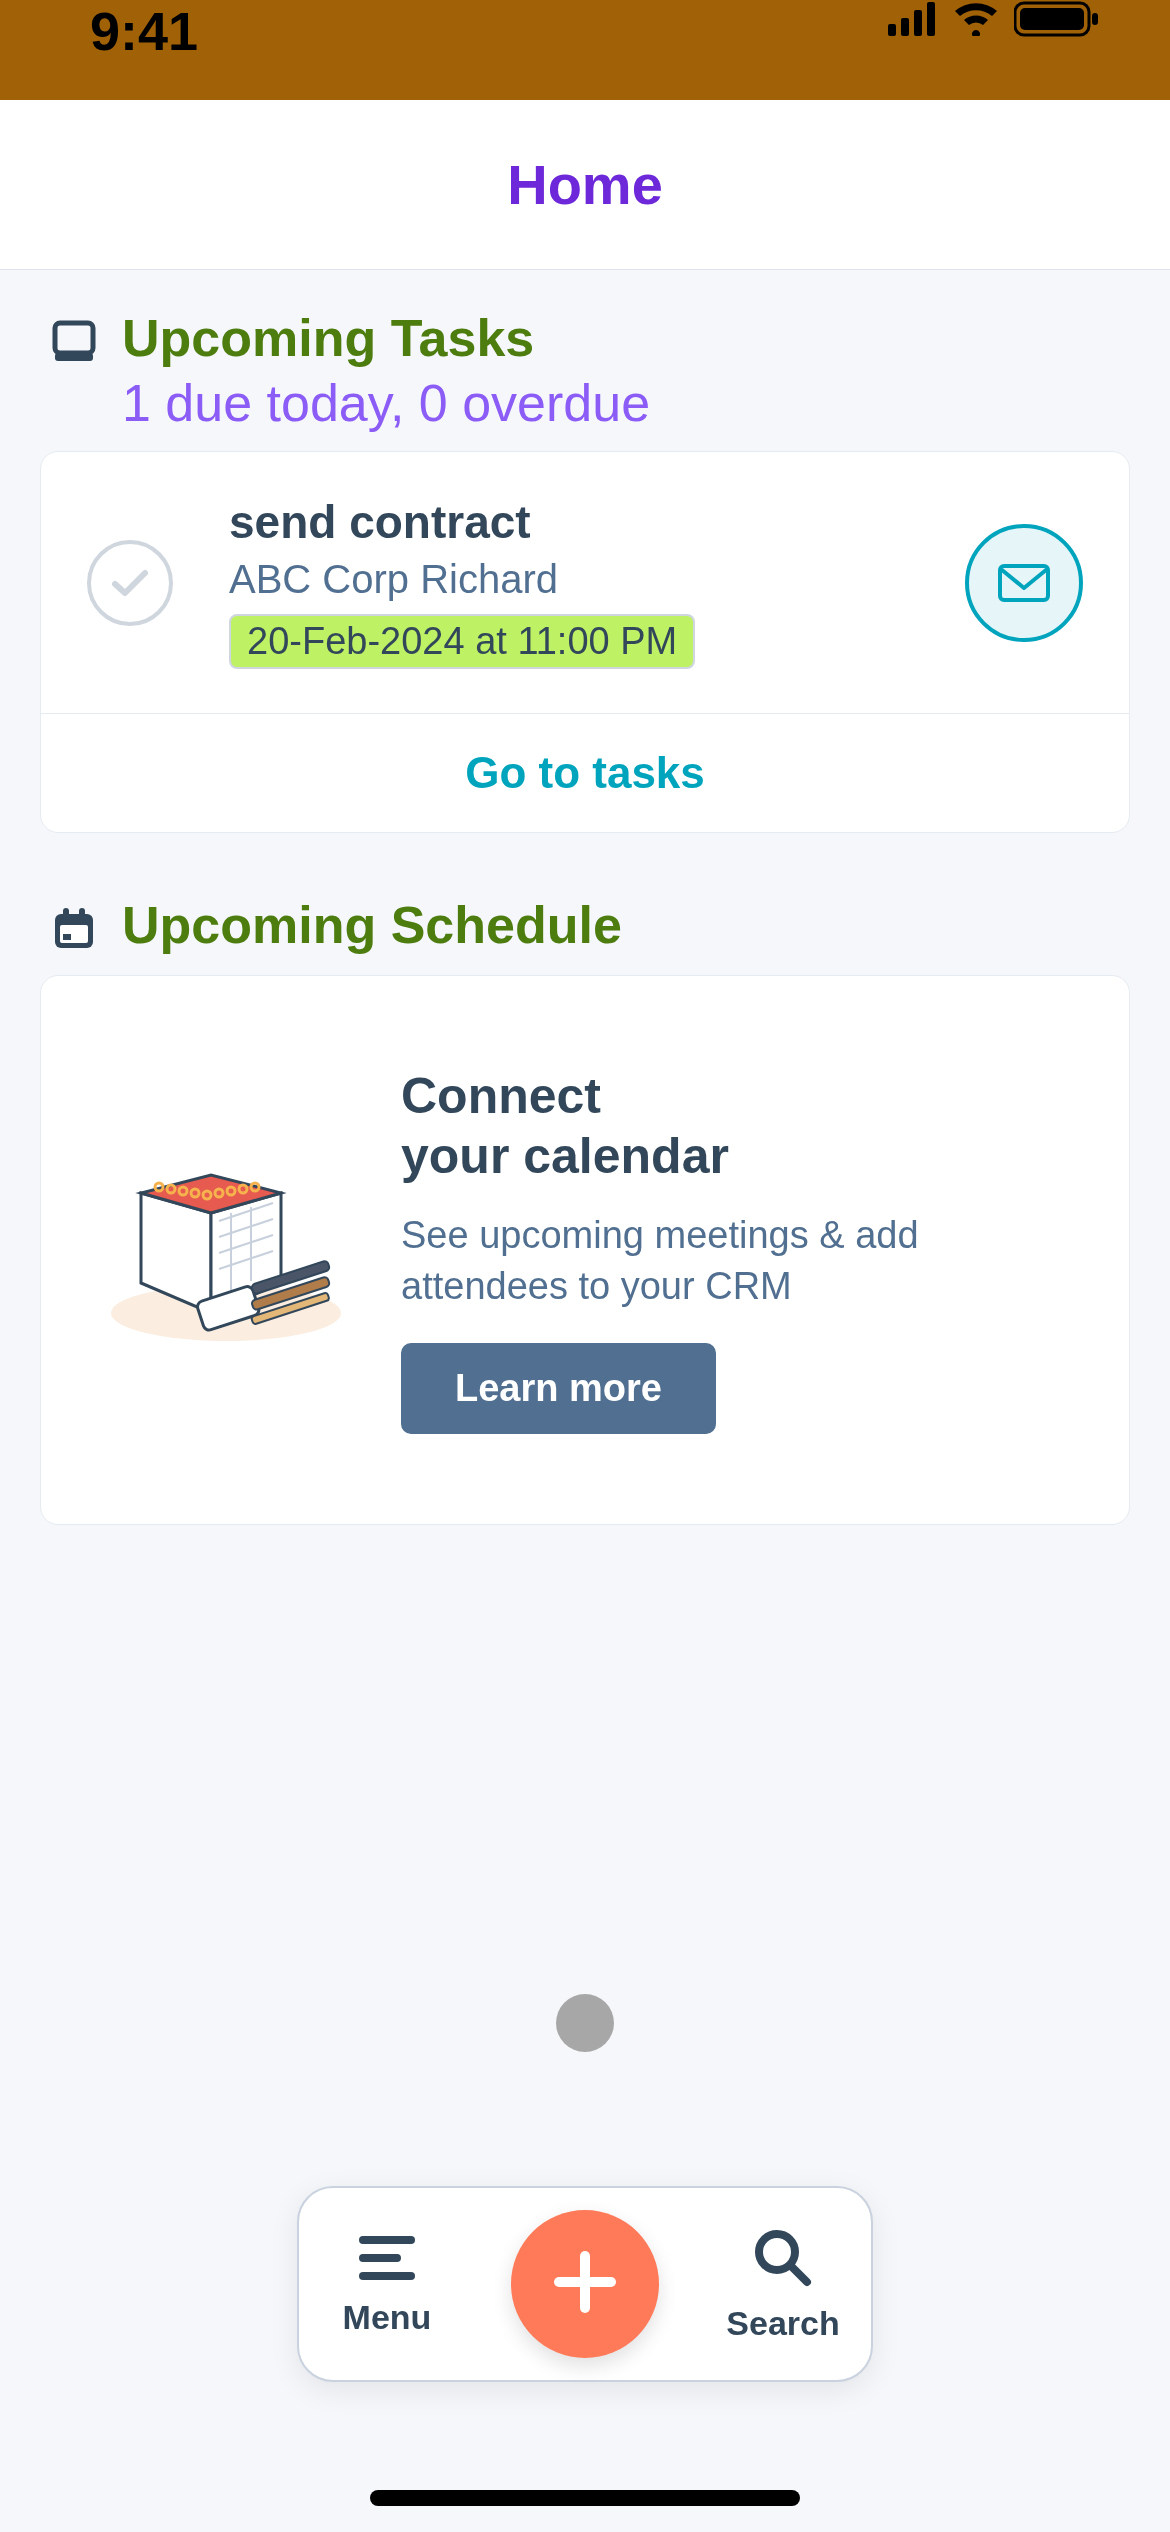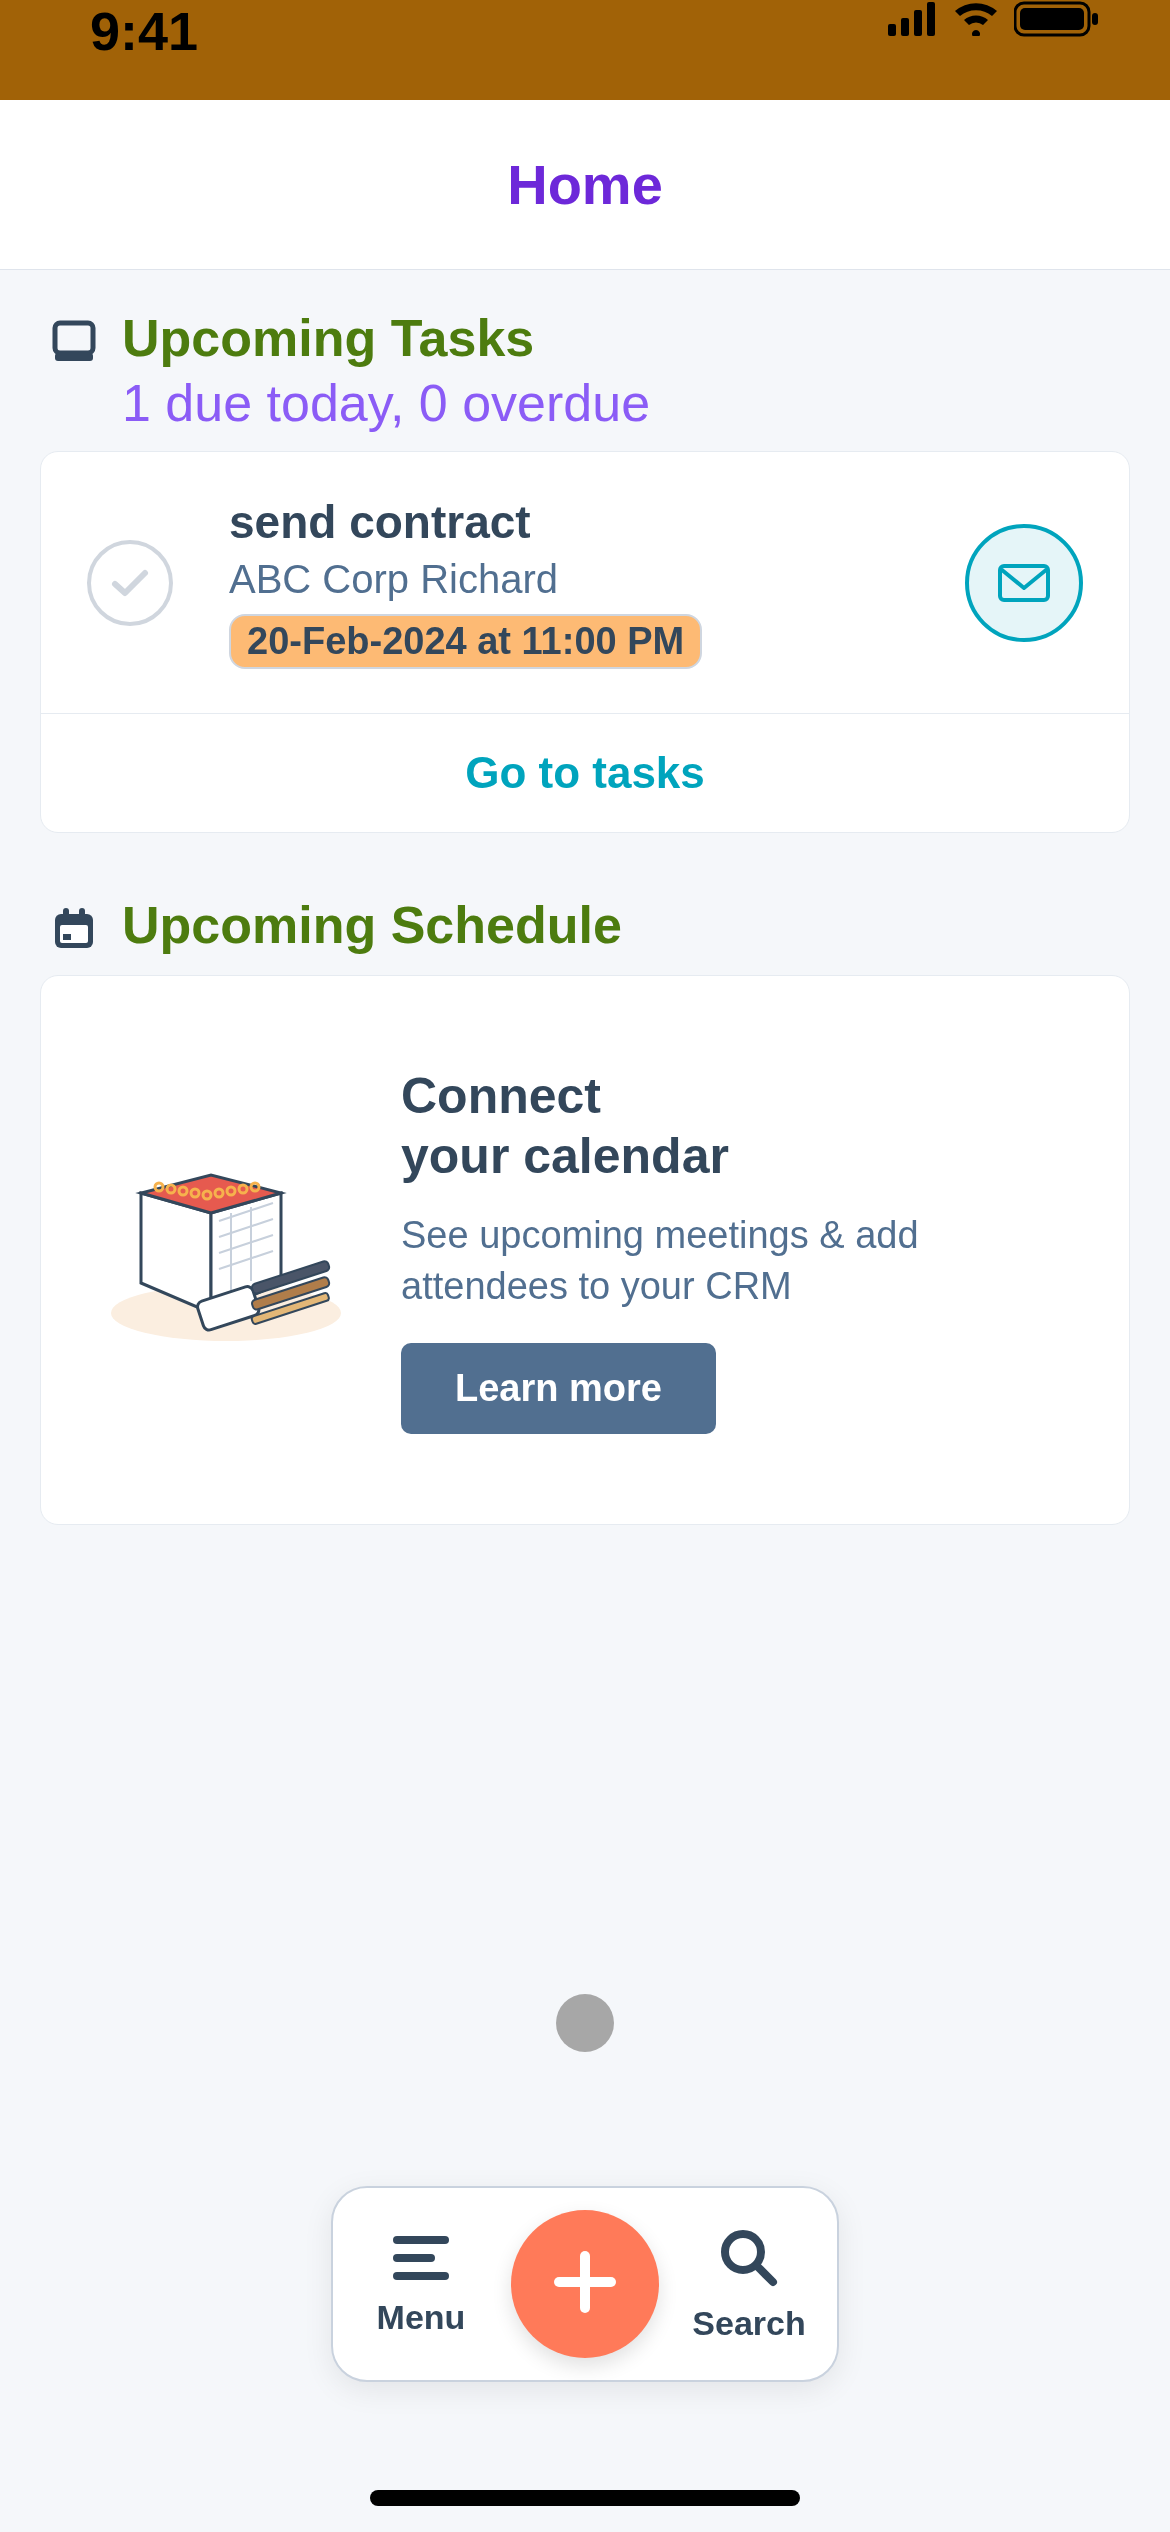--- a/index.html
+++ b/index.html
@@ -104,25 +104,25 @@
     line-height: 1.15;
   }
   .task-assoc {
     font-size: 40px;
     color: #516f90;
     margin-top: 8px;
   }
   .task-due {
     display: inline-block;
     font-size: 38px;
-    font-weight: 700;
+    font-weight: 400;
     color: #33475b;
-    background: #fdba74;
+    background: #bef264;
     border: 2px solid #cfd6e0;
-    border-radius: 16px;
+    border-radius: 8px;
     padding: 4px 16px;
     margin-top: 12px;
   }
   .task-type-icon {
     width: 118px;
     height: 118px;
     border: 4px solid #00a4bd;
     background: #e5f5f8;
     border-radius: 50%;
     display: flex;
@@ -188,21 +188,21 @@
     background: #a7a7a7;
     border-radius: 50%;
   }
 
   
   .bottom-bar {
     position: absolute;
     left: 50%;
     bottom: 150px;
     transform: translateX(-50%);
-    width: 508px;
+    width: 576px;
     height: 196px;
     background: #fff;
     border: 2px solid #c9d2de;
     border-radius: 36px;
     display: flex;
     align-items: center;
     justify-content: space-between;
     padding: 0 23px;
     box-shadow: 0 8px 30px rgba(0,0,0,0.08);
   }

